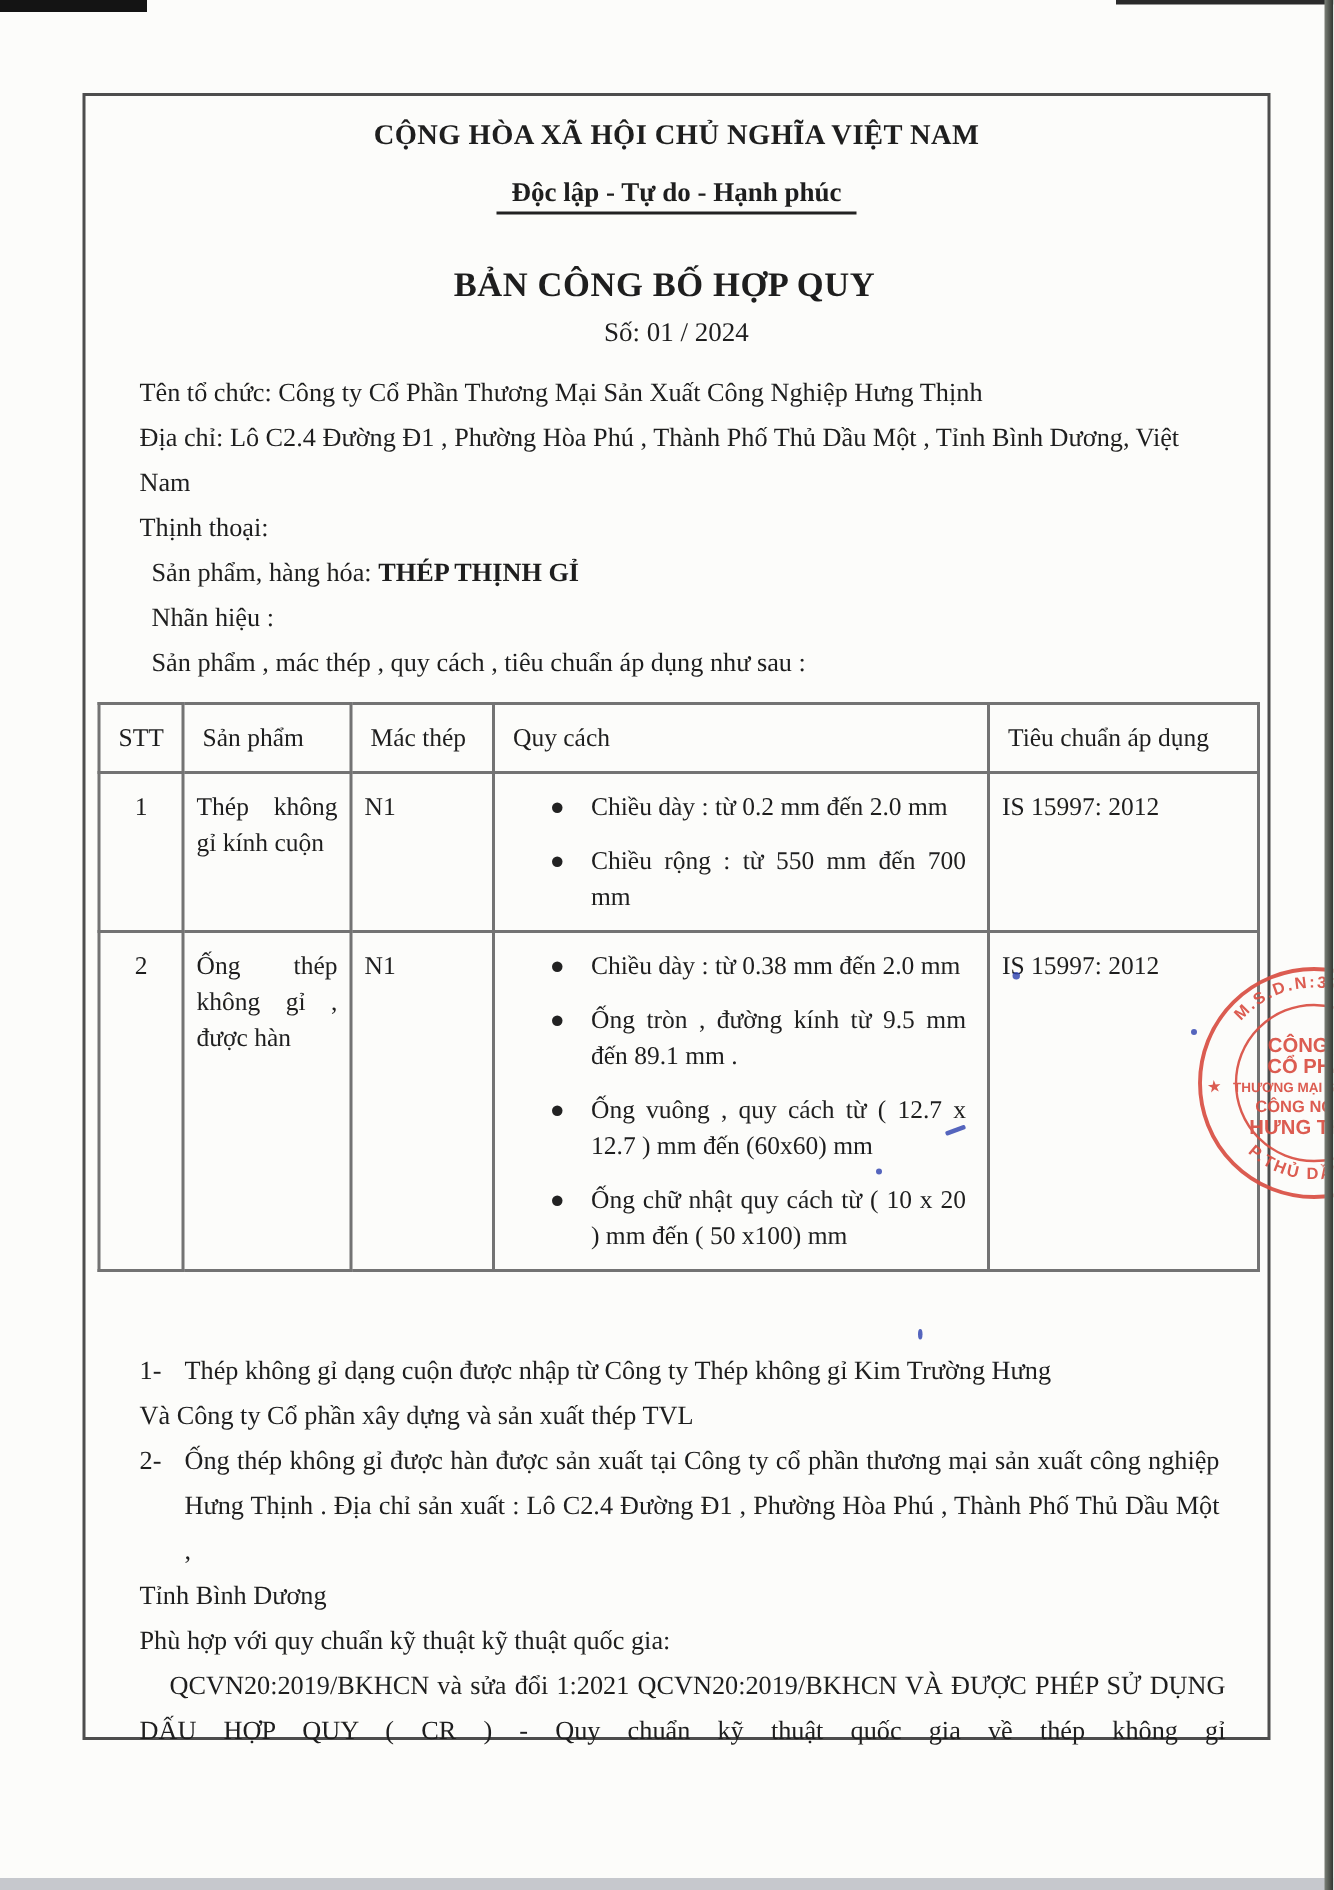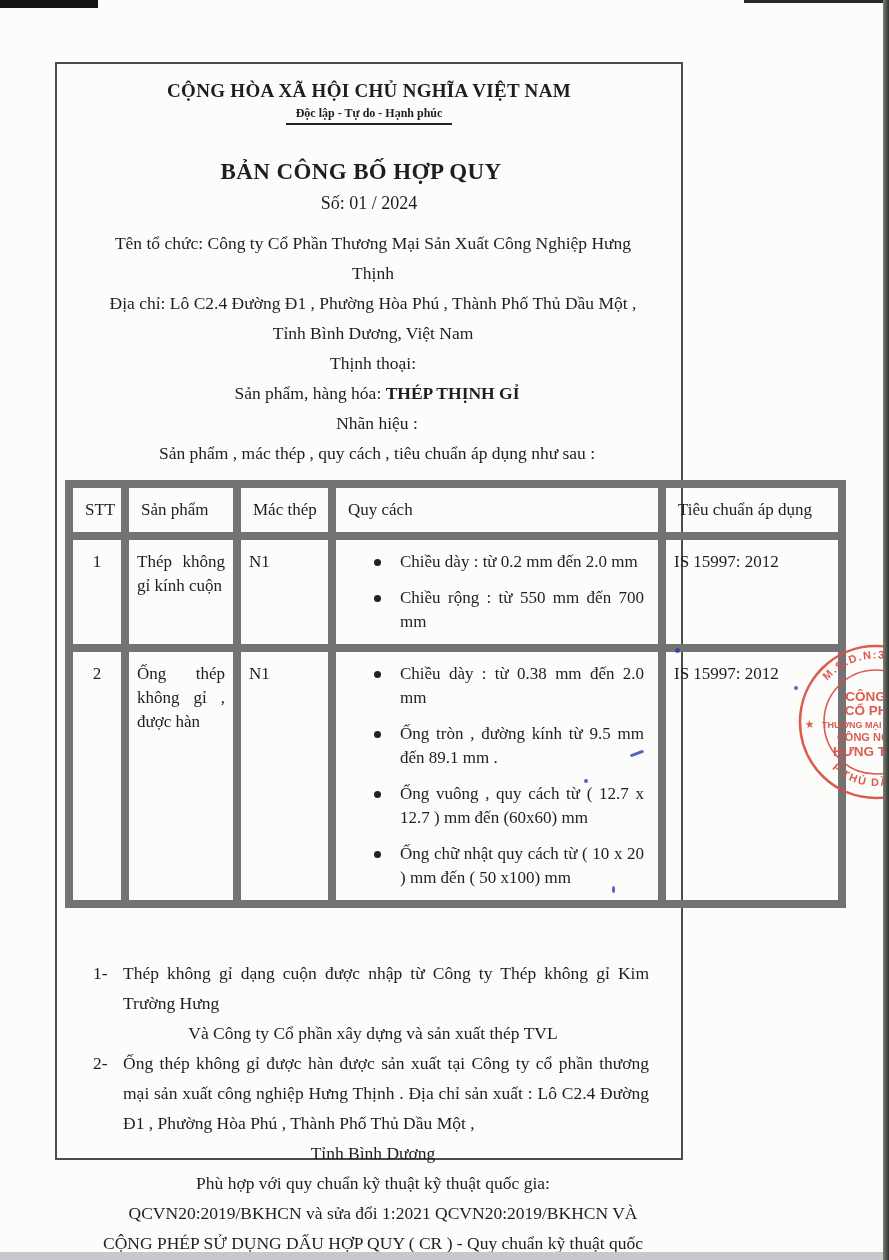--- a/index.html
+++ b/index.html
@@ -11,44 +11,44 @@
     font-family:"Liberation Serif","DejaVu Serif",serif;
     color:#1e1e1e;
   }
   
   .scan-bar-topleft{position:absolute;left:0;top:0;width:98px;height:8px;background:#141414;z-index:9;}
   .scan-line-topright{position:absolute;left:744px;top:0;width:145px;height:3px;background:#2a2a2a;z-index:9;}
   .scan-strip-right{position:absolute;right:0;top:0;width:6px;height:1260px;background:linear-gradient(to right,#7a7f77,#2f332e);z-index:10;}
   .scan-strip-bottom{position:absolute;left:0;top:1252px;width:889px;height:8px;background:#c6c8cd;z-index:9;}
 
   .doc-frame{
-    position:absolute;left:55px;top:62px;width:628px;height:1098px;
+    position:absolute;left:55px;top:62px;width:792px;height:1098px;
     border:2px solid #4d4d4d;box-sizing:border-box;
     background:transparent;
   }
   .doc-header{text-align:center;padding-top:16px;}
   .motto1{font-size:19px;font-weight:bold;letter-spacing:.3px;}
-  .motto2{margin-top:4px;font-size:12px;font-weight:bold;}
+  .motto2{margin-top:16px;font-size:18px;font-weight:bold;}
   .motto2 .u{display:inline-block;border-bottom:2px solid #222;padding:0 10px 2px 10px;}
   .doc-title{margin:34px 16px 0 0;font-size:23px;font-weight:bold;letter-spacing:.4px;}
   .doc-number{margin-top:8px;font-size:18px;}
 
   .doc-body{padding:14px 28px 0 36px;font-size:17.5px;line-height:30px;}
-  .doc-body p{margin:0;text-align:center;}
+  .doc-body p{margin:0;}
   .p-indent{padding-left:8px;}
   .bold{font-weight:bold;}
 
   table.spec{
     border-collapse:collapse;table-layout:fixed;
     margin:12px 0 0 -28px;
     width:773px;
     font-size:17px;line-height:24px;
   }
   table.spec th,table.spec td{
-    border:8px solid #737373;
+    border:2px solid #737373;
     vertical-align:top;
     padding:10px 8px;
     box-sizing:border-box;
   }
   table.spec th{font-weight:normal;text-align:left;height:44px;padding-left:12px;}
   col.c-stt{width:56px;} col.c-prod{width:112px;} col.c-grade{width:95px;} col.c-spec{width:330px;} col.c-std{width:180px;}
   td.stt,th.stt{text-align:center;}
   td.grade{}
   td.prod{text-align:justify;padding-left:12px;padding-right:10px;}
   td.std{padding-left:12px;}
@@ -152,21 +152,21 @@
           <span class="note-marker">1-</span>
           <span class="note-text">Thép không gỉ dạng cuộn được nhập từ Công ty Thép không gỉ Kim Trường Hưng</span>
         </div>
         <p class="note-plain">Và Công ty Cổ phần xây dựng và sản xuất thép TVL</p>
         <div class="note-row">
           <span class="note-marker">2-</span>
           <span class="note-text">Ống thép không gỉ được hàn được sản xuất tại Công ty cổ phần thương mại sản xuất công nghiệp Hưng Thịnh . Địa chỉ sản xuất : Lô C2.4 Đường Đ1 , Phường Hòa Phú , Thành Phố Thủ Dầu Một ,</span>
         </div>
         <p class="note-plain">Tỉnh Bình Dương</p>
         <p class="note-plain">Phù hợp với quy chuẩn kỹ thuật kỹ thuật quốc gia:</p>
-        <p class="note-plain conformity conformity-last">QCVN20:2019/BKHCN và sửa đổi 1:2021 QCVN20:2019/BKHCN VÀ CỘNG PHÉP SỬ DỤNG DẤU HỢP QUY ( CR ) -  Quy chuẩn kỹ thuật quốc gia về thép không gỉ</p>
+        <p class="note-plain conformity conformity-last">QCVN20:2019/BKHCN và sửa đổi 1:2021 QCVN20:2019/BKHCN VÀ ĐƯỢC PHÉP SỬ DỤNG DẤU HỢP QUY ( CR ) -  Quy chuẩn kỹ thuật quốc gia về thép không gỉ</p>
       </div>
     </div>
   </div>
 
   <div class="stamp">
     <svg width="160" height="160" viewBox="0 0 160 160">
       <defs>
         <path id="arcTop" d="M 22.5 108.5 A 64 64 0 1 1 137.5 108.5" fill="none"></path>
         <path id="arcBottom" d="M 34.7 125.3 A 64 64 0 0 0 125.3 125.3" fill="none"></path>
       </defs>

